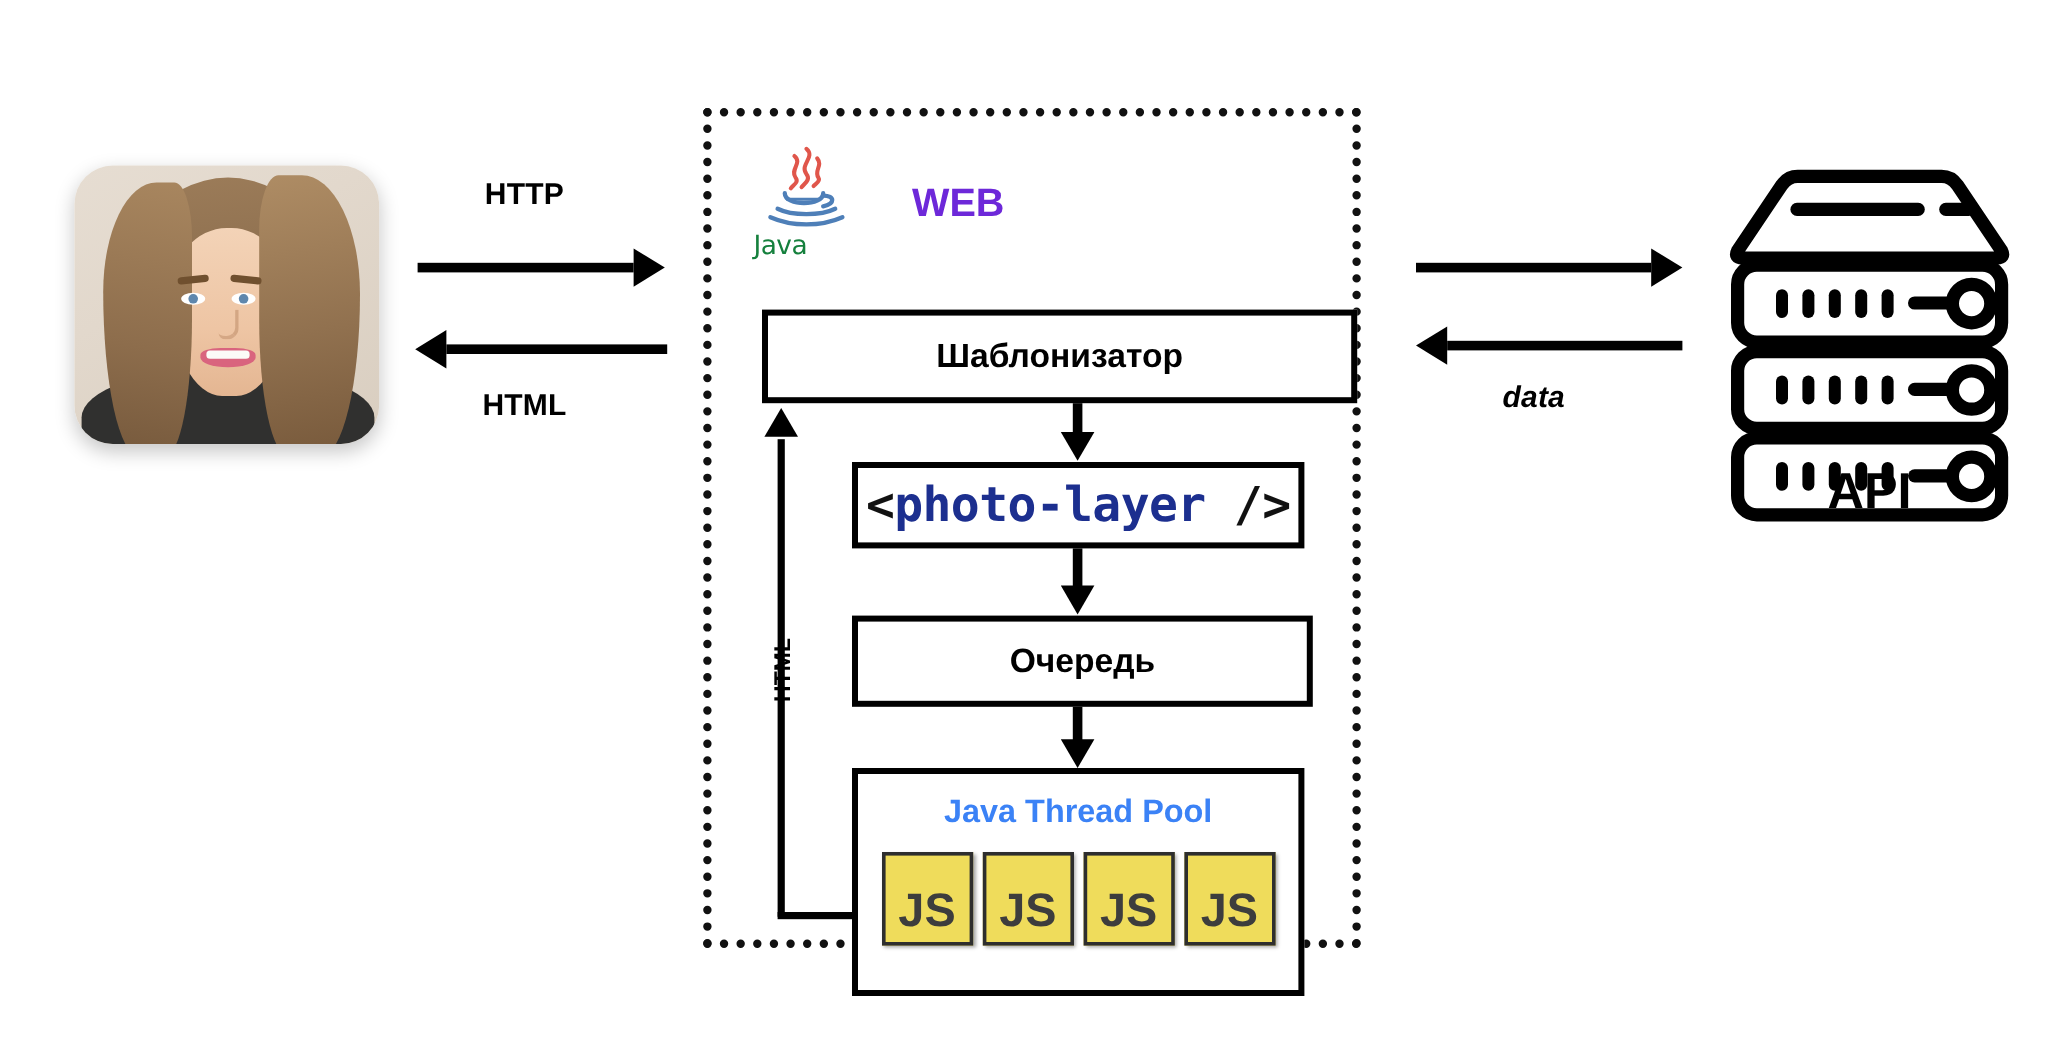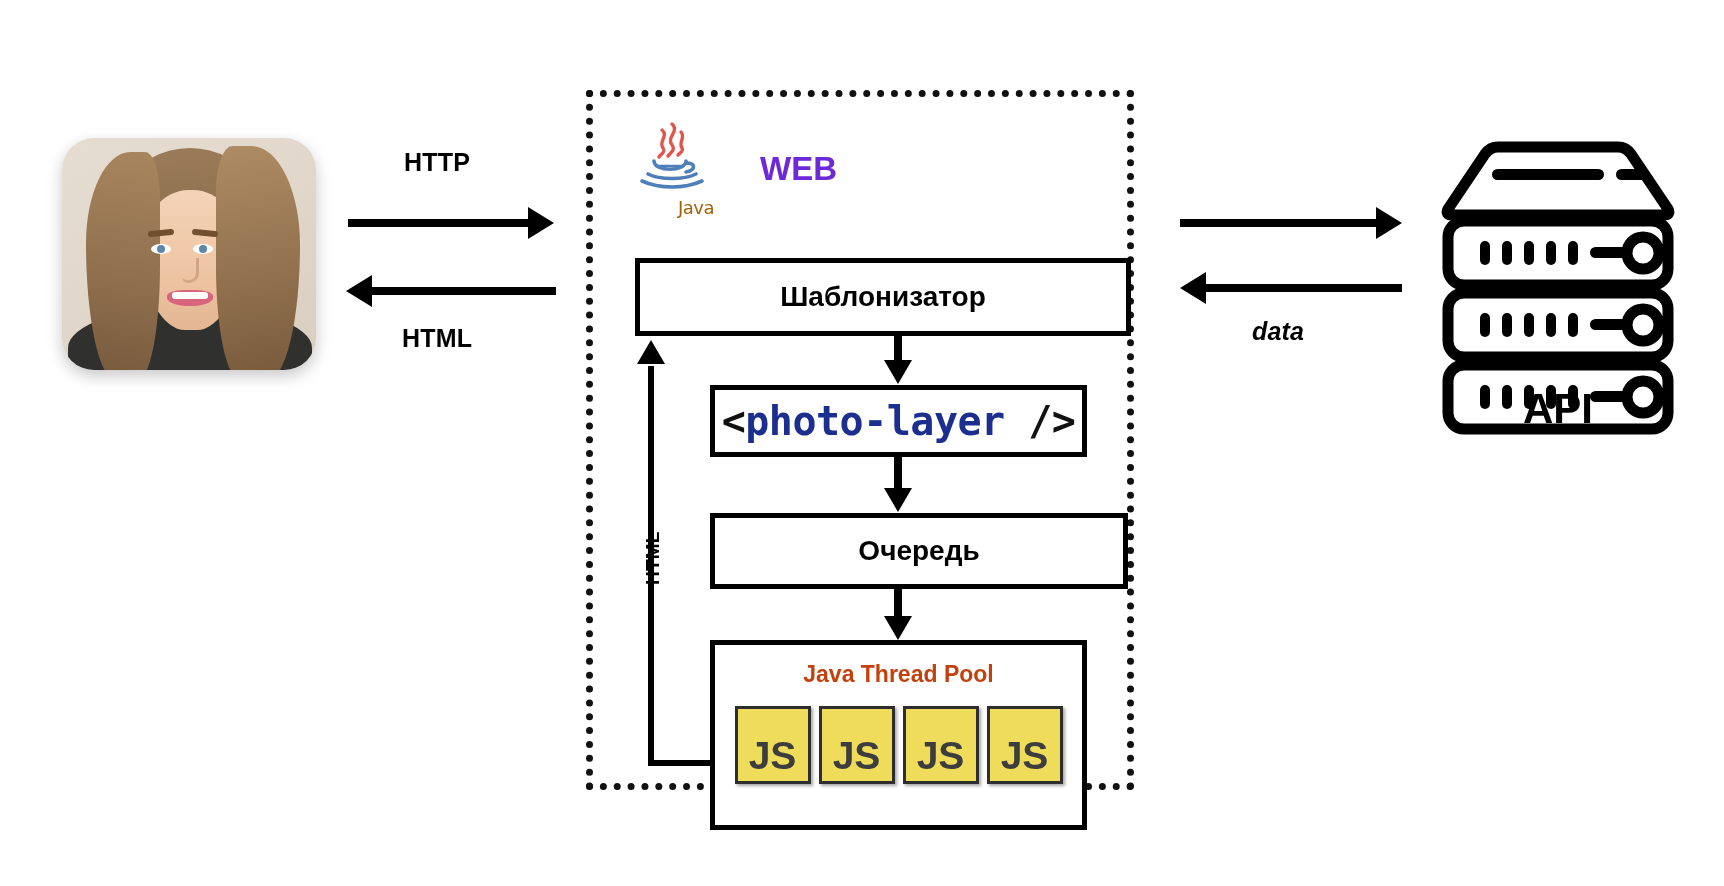--- a/index.html
+++ b/index.html
@@ -195,23 +195,23 @@
     left: 628px;
     top: 120px;
     width: 86px;
     height: 96px;
   }
   #java-logo .jl-word {
     position: absolute;
     left: 0;
     bottom: -2px;
     width: 86px;
-    text-align: right;
-    font-size: 18px;
-    color: #a16207;
+    text-align: left;
+    font-size: 22px;
+    color: #15803d;
     font-family: "DejaVu Sans", sans-serif;
     letter-spacing: -0.5px;
   }
 
   
   .node-box {
     position: absolute;
     background: #ffffff;
     border: 5px solid #000000;
     box-sizing: border-box;
@@ -220,41 +220,41 @@
     justify-content: center;
   }
   .node-label {
     font-size: 28px;
     font-weight: bold;
     color: #000000;
   }
 
   #box-templater { left: 635px; top: 258px; width: 496px; height: 78px; }
   #box-photolayer { left: 710px; top: 385px; width: 377px; height: 72px; }
-  #box-queue { left: 710px; top: 513px; width: 418px; height: 76px; }
+  #box-queue { left: 710px; top: 513px; width: 384px; height: 76px; }
   #box-threadpool {
     left: 710px; top: 640px; width: 377px; height: 190px;
     display: block;
   }
 
   .code-tag {
     font-family: "DejaVu Sans Mono", monospace;
     font-size: 40px;
     font-weight: bold;
     color: #111111;
     letter-spacing: -0.5px;
   }
   .code-tag .tag-name { color: #1c2f8f; }
 
   #threadpool-title {
     margin-top: 16px;
     text-align: center;
-    font-size: 23px;
-    font-weight: bold;
-    color: #c2410c;
+    font-size: 27px;
+    font-weight: bold;
+    color: #3b82f6;
   }
   #js-row {
     display: flex;
     justify-content: center;
     gap: 8px;
     margin-top: 18px;
     text-align: center;
   }
   .js-tile {
     width: 76px;

